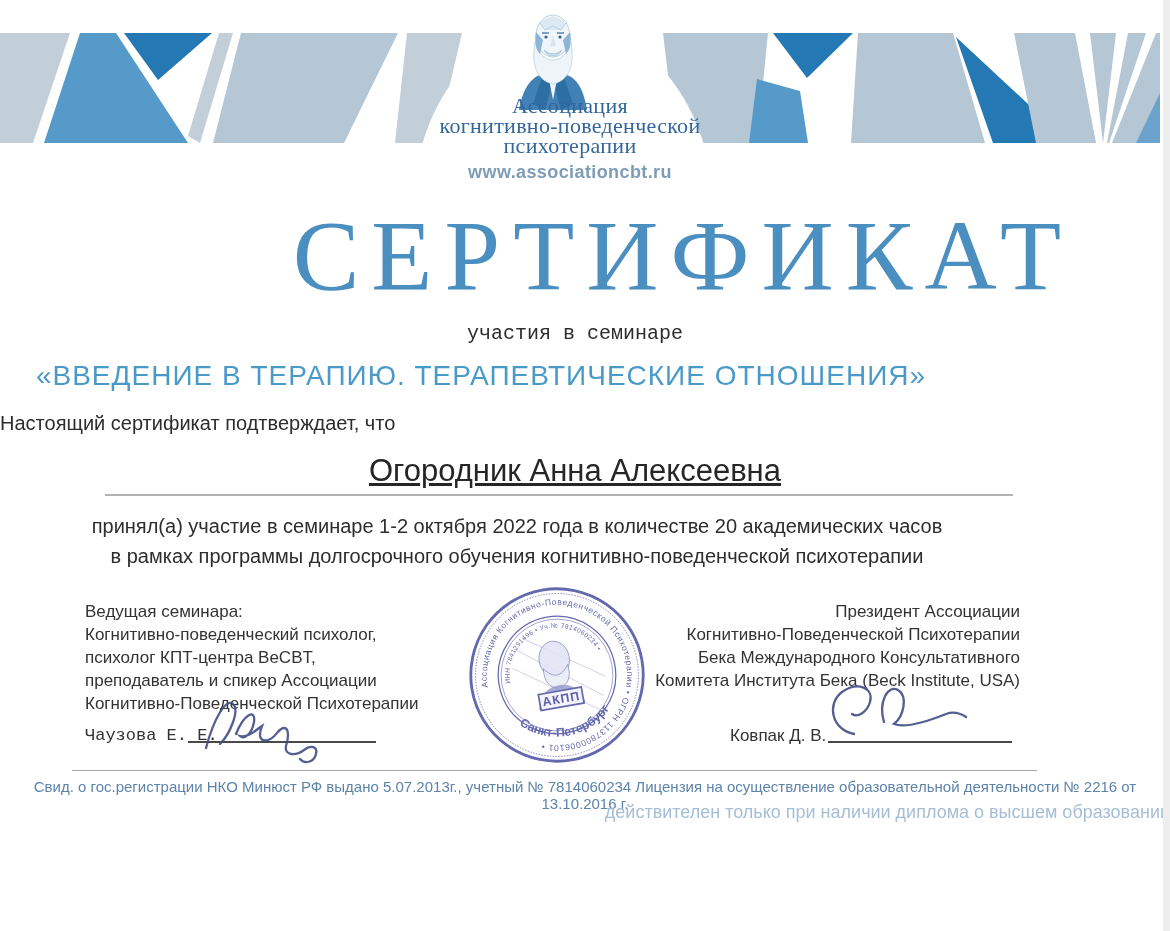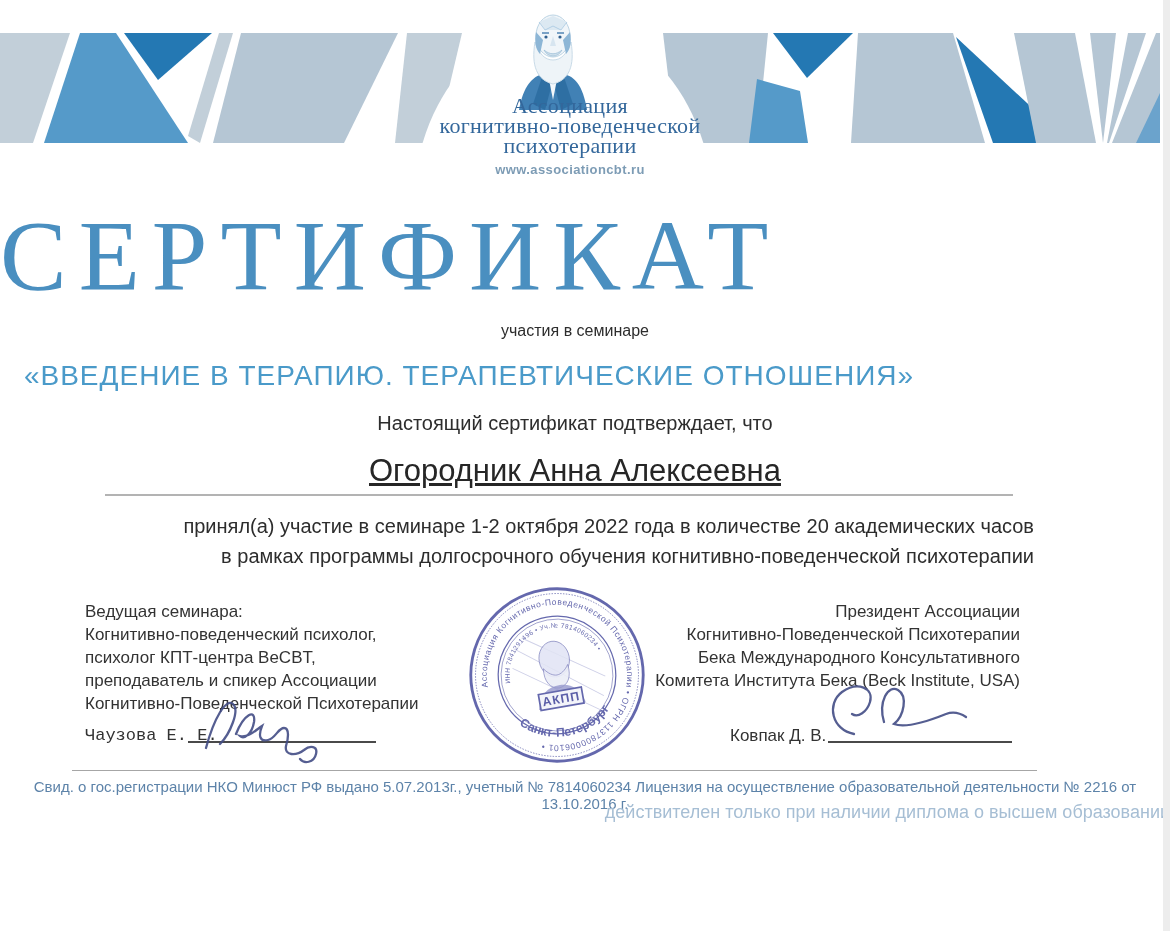--- a/index.html
+++ b/index.html
@@ -11,36 +11,36 @@
   .band{position:absolute;left:0;top:33px;width:1170px;height:110px;}
   .shape-pale{fill:#c2cfd9}.shape-light{fill:#b5c6d4}.shape-med{fill:#559ac9}
   .shape-dark{fill:#2478b3}.shape-med2{fill:#6ba3cc}.shape-white{fill:#ffffff}
 
   
   .portrait{position:absolute;left:517px;top:8px;width:72px;height:102px;}
   .org-name{position:absolute;left:0;top:96px;width:1140px;text-align:center;
             font-family:"Liberation Serif",serif;font-size:22px;line-height:20px;
             color:#33679b;letter-spacing:.3px;}
   .website{position:absolute;left:0;top:162px;width:1140px;text-align:center;
-           font-size:13px;font-weight:bold;color:#7d9cb5;letter-spacing:.4px;}
+           font-size:18px;font-weight:bold;color:#7d9cb5;letter-spacing:.4px;}
 
-  .cert-title{position:absolute;left:0;top:206px;width:1073px;text-align:left;margin:0;
+  .cert-title{position:absolute;left:0;top:206px;width:1073px;text-align:right;margin:0;
               font-family:"Liberation Serif",serif;font-weight:400;font-size:100px;
               line-height:100px;letter-spacing:12px;color:#4a8fc0;}
   .subtitle{position:absolute;left:0;top:322px;width:1150px;text-align:center;
-            font-size:16px;color:#2d2d2d;}
+            font-size:20px;color:#2d2d2d;font-family:Liberation Mono, monospace;}
   .seminar-title{position:absolute;left:0;top:360px;width:938px;text-align:center;
-                 font-size:28px;letter-spacing:1px;color:#4a9ac9;}
-  .confirm-line{position:absolute;left:0;top:412px;width:1150px;text-align:center;
+                 font-size:28px;letter-spacing:1px;color:#4a9ac9;padding-left:12px;}
+  .confirm-line{position:absolute;left:0;top:412px;width:1150px;
                 font-size:20px;color:#2d2d2d;}
   .participant{position:absolute;left:0;top:453px;width:1150px;text-align:center;
                font-size:31px;color:#262626;text-decoration:underline;}
   .name-underline{position:absolute;left:105px;top:494px;width:908px;height:0;
                   border-top:2px solid #b3b3b3;}
-  .details{position:absolute;left:0;top:511px;width:1034px;text-align:right;
+  .details{position:absolute;left:0;top:511px;width:1034px;text-align:center;
            font-size:20px;line-height:30px;color:#2d2d2d;}
 
   .role-block{position:absolute;top:600px;font-size:17px;line-height:23px;color:#333;}
   .role-left{left:85px;text-align:left;}
   .role-right{right:150px;text-align:right;}
 
   .sig-name{position:absolute;top:726px;font-size:17px;color:#333;}
   .sig-name-left{left:85px;font-family:Liberation Mono, monospace;}
   .sig-name-right{left:730px;}
   .sig-line{position:absolute;top:741px;height:0;border-top:2px solid #4a4a4a;}

